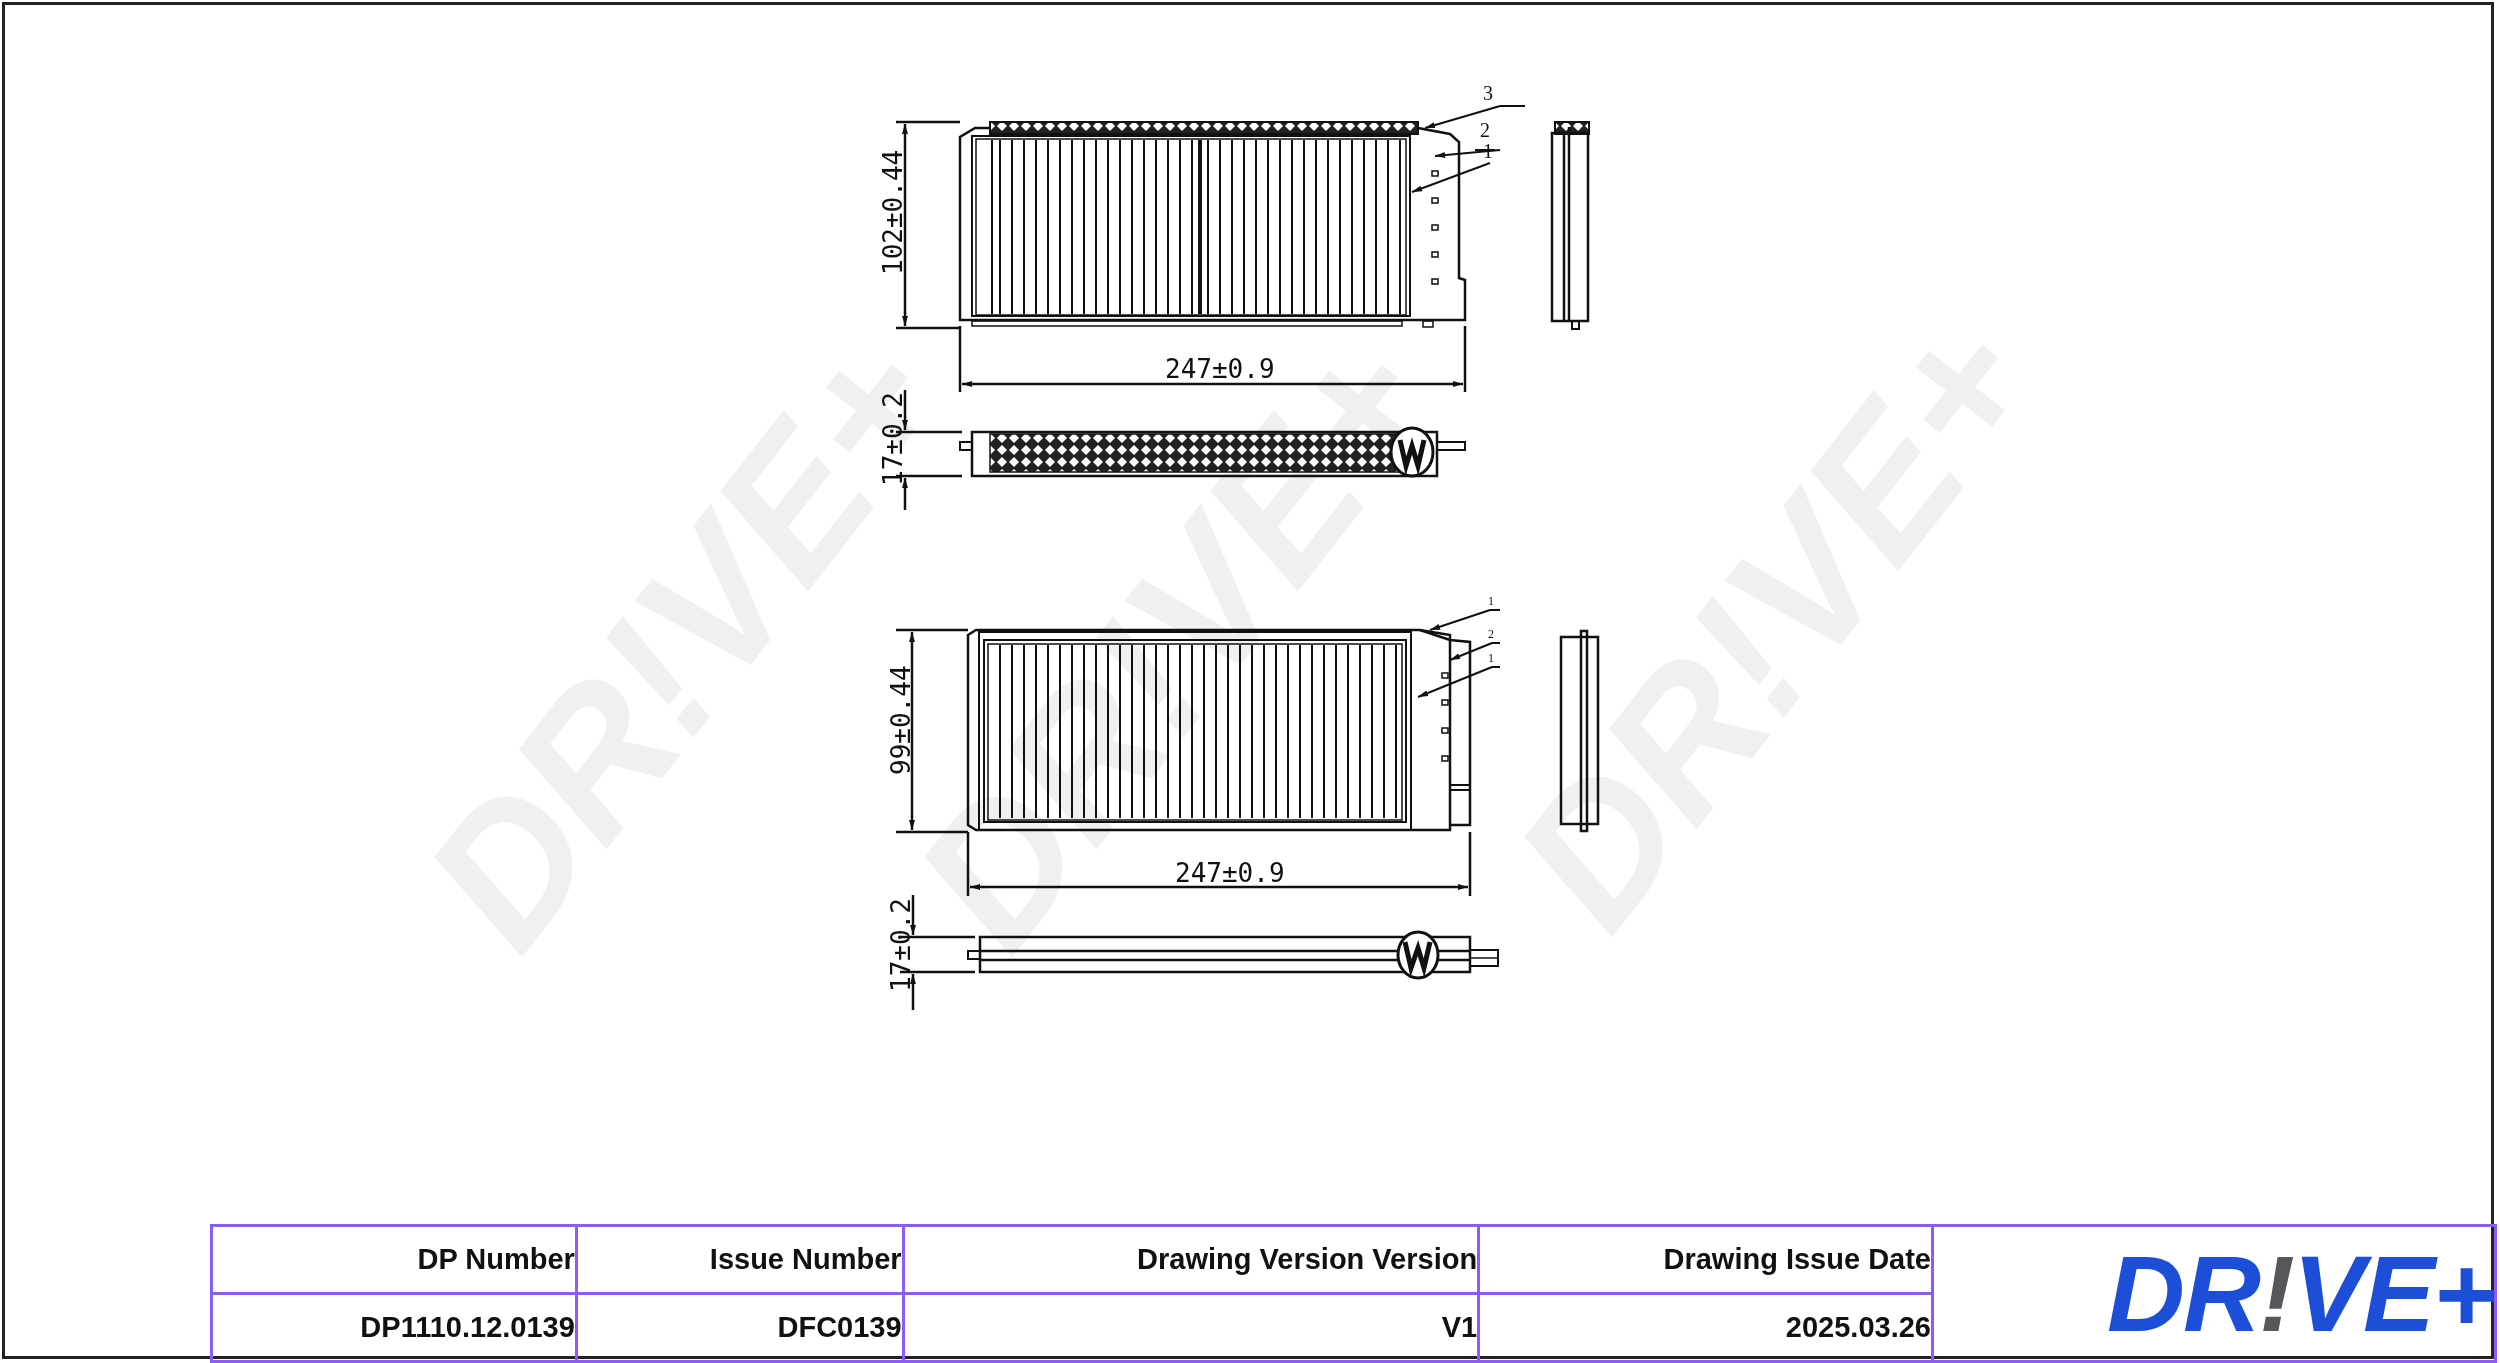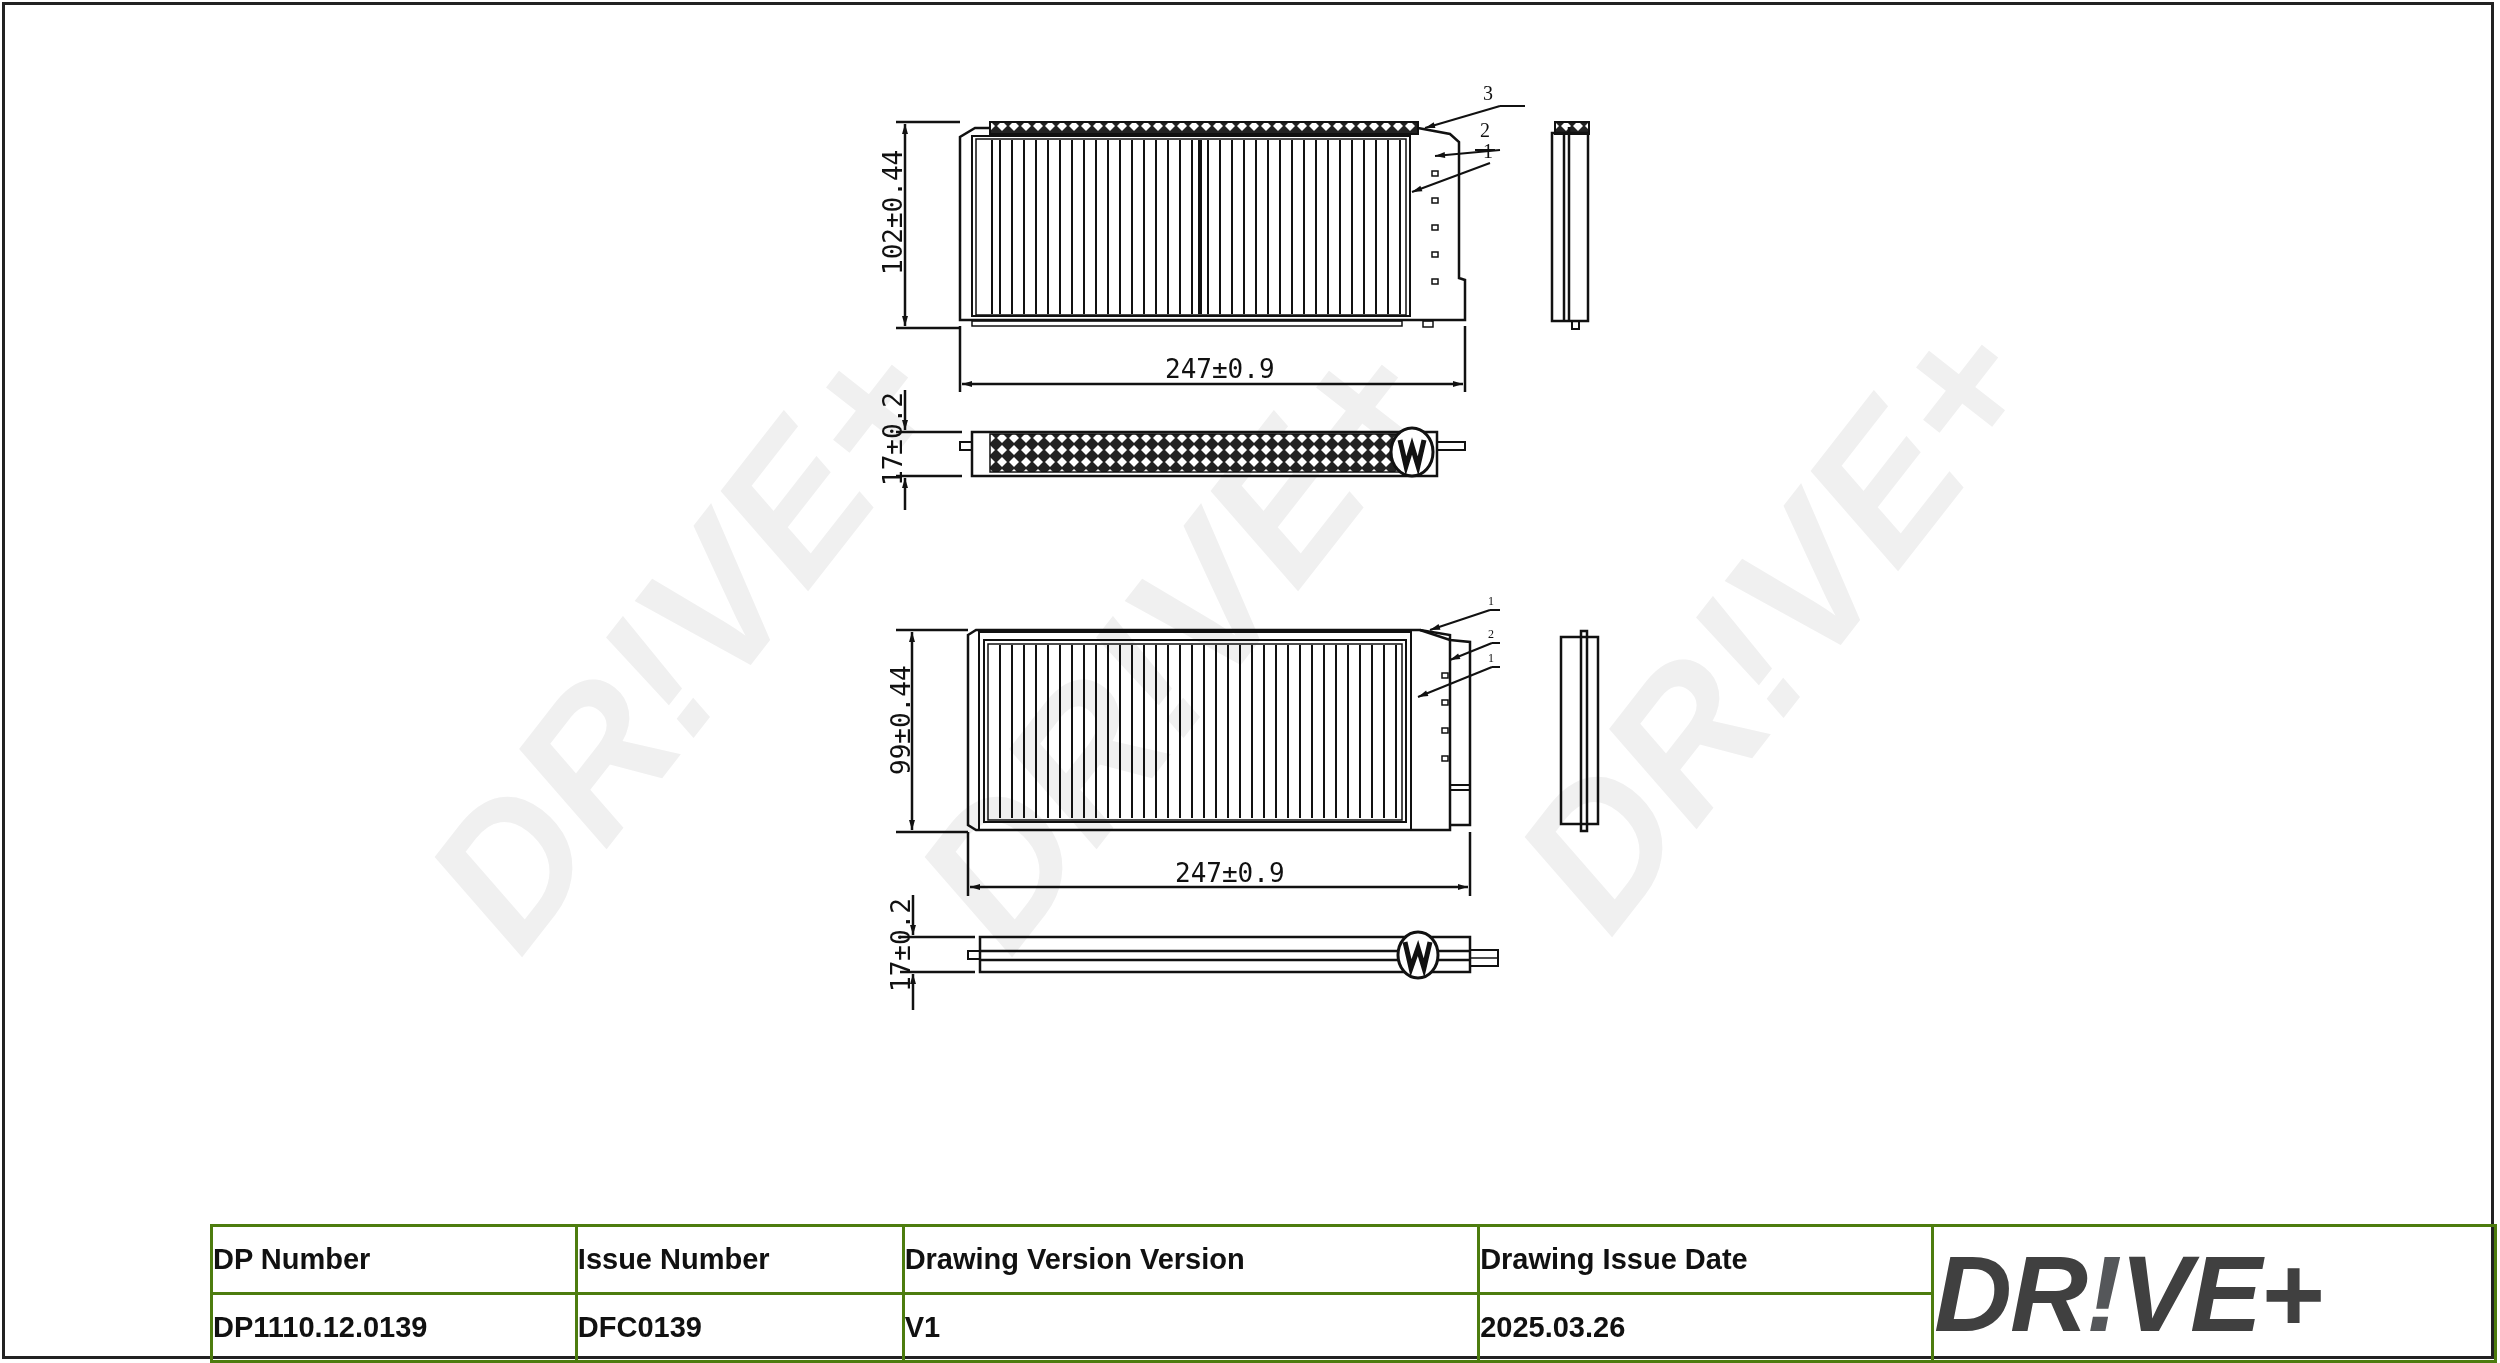--- a/index.html
+++ b/index.html
@@ -4,25 +4,25 @@
 <style>
   html, body { margin: 0; padding: 0; background: #ffffff; }
   body { width: 2500px; height: 1363px; position: relative; overflow: hidden; font-family: "Liberation Sans", sans-serif; }
   .frame { position: absolute; left: 2px; top: 2px; width: 2492px; height: 1357px; border: 3px solid #222; box-sizing: border-box; }
   .drawing { position: absolute; left: 0; top: 0; width: 2500px; height: 1363px; }
   .dim-text { font-family: "DejaVu Sans Mono", monospace; font-size: 26px; fill: #111; }
   .callout-text { font-family: "Liberation Serif", serif; font-size: 20px; fill: #111; }
   .wm { fill: #f0f0f0; font-family: "Liberation Sans", sans-serif; font-weight: bold; font-style: italic; font-size: 190px; }
   .title-block { position: absolute; left: 210px; top: 1224px; width: 2287px; height: 137px; border-collapse: collapse; }
   .title-block table { border-collapse: collapse; width: 100%; height: 100%; }
-  .title-block td { border: 3px solid #4d7c0f; text-align: left; font-family: "Liberation Sans", sans-serif; font-weight: bold; font-size: 29px; color: #111; padding: 0; }
+  .title-block td { border: 3px solid #8b5cf6; text-align: right; font-family: "Liberation Sans", sans-serif; font-weight: bold; font-size: 29px; color: #111; padding: 0; }
   .title-block tr { height: 68px; }
   .logo-cell { width: 560px; }
   .logo { font-family: "Liberation Sans", sans-serif; font-weight: bold; font-style: italic; font-size: 108px; letter-spacing: -2px; line-height: 1; }
-  .logo .o { color: #404040; }
+  .logo .o { color: #1d4ed8; }
   .logo .g { color: #55575a; }
 </style>
 </head>
 <body>
 
 <div class="frame"></div>
 
 <svg class="drawing" viewBox="0 0 2500 1363" xmlns="http://www.w3.org/2000/svg">
   <defs>
     <pattern id="mesh" width="12" height="12" patternUnits="userSpaceOnUse">

